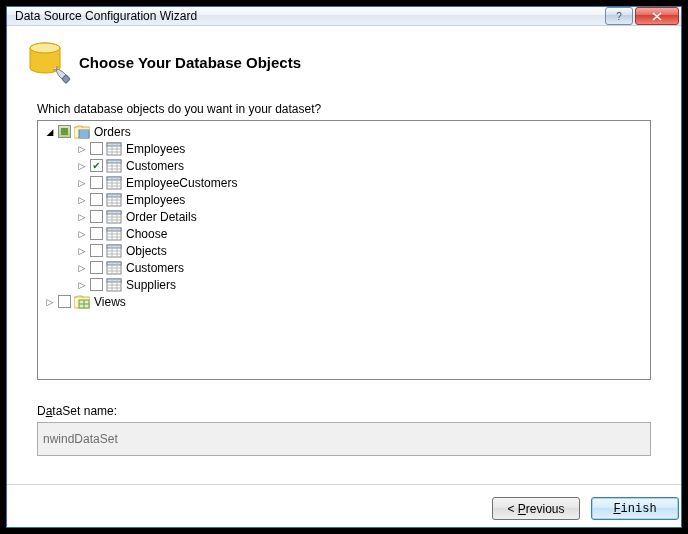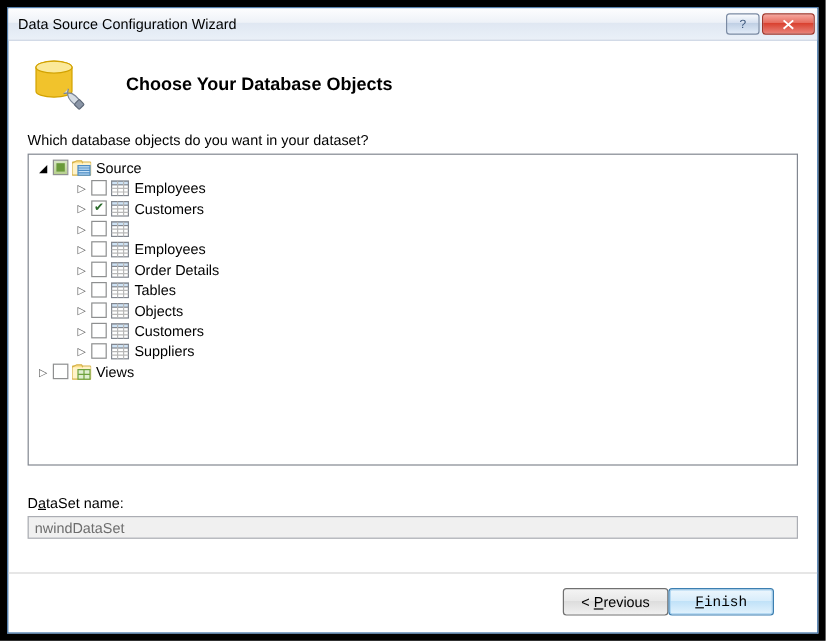--- a/index.html
+++ b/index.html
@@ -55,37 +55,37 @@
     width: 44px;
     background: linear-gradient(#f6a8a0, #e66a5c 45%, #d9402f 46%, #e9847a);
     border-color: #a0362a;
     color: #fff;
     font-weight: bold;
     font-size: 11px;
   }
   .header {
     display: flex;
     align-items: center;
-    gap: 32px;
+    gap: 6px;
     padding: 14px 18px 18px 18px;
   }
   .header-title {
     font-size: 15px;
     font-weight: bold;
     color: #000;
   }
   .db-icon {
     width: 48px;
     height: 44px;
     position: relative;
     flex-shrink: 0;
   }
   .body {
     flex: 1;
-    padding: 0 16px;
+    padding: 0 30px;
     display: flex;
     flex-direction: column;
   }
   .prompt {
     color: #000;
     margin-bottom: 4px;
   }
   .tree-panel {
     border: 1px solid #828790;
     background: #fff;
@@ -147,34 +147,34 @@
   .node-label {
     color: #000;
   }
   .dsname-label {
     margin-top: 24px;
     margin-bottom: 4px;
     color: #000;
   }
   .dsname-input {
     width: 100%;
-    height: 19px;
+    height: 34px;
     border: 1px solid #abadb3;
     background: #f0f0f0;
     color: #6d6d6d;
     padding: 2px 5px;
     font-family: inherit;
     font-size: 12px;
   }
   .footer {
     border-top: 1px solid #d6d6d6;
-    padding: 12px 36px 14px;
+    padding: 12px 2px 14px;
     display: flex;
     justify-content: flex-end;
-    gap: 0;
+    gap: 11px;
     margin-top: 28px;
   }
   .btn {
     min-width: 88px;
     height: 23px;
     border: 1px solid #707070;
     border-radius: 3px;
     background: linear-gradient(#f4f4f4, #e8e8e8 45%, #dcdcdc 46%, #f0f0f0);
     color: #000;
     font-family: inherit;
@@ -236,21 +236,21 @@
               <span class="expander open">◢</span>
               <span class="chk tri"></span>
               <svg class="node-icon" viewBox="0 0 16 14">
                 <rect x="0" y="2" width="16" height="11" rx="1" fill="#fff3c9" stroke="#d6b24a"></rect>
                 <path d="M0 3 l4 -2 h4 l1 2" fill="#fde08a" stroke="#d6b24a"></path>
                 <rect x="5" y="5" width="10" height="8" fill="#c4e0f6" stroke="#4b8bc4"></rect>
                 <line x1="5" y1="7" x2="15" y2="7" stroke="#4b8bc4"></line>
                 <line x1="5" y1="9" x2="15" y2="9" stroke="#4b8bc4"></line>
                 <line x1="5" y1="11" x2="15" y2="11" stroke="#4b8bc4"></line>
               </svg>
-              <span class="node-label">Source</span>
+              <span class="node-label">Orders</span>
             </div>
             <ul id="tables-children">
                 <li>
                   <div class="row indent2">
                     <span class="expander">▷</span>
                     <span class="chk"></span>
                     <svg class="node-icon" viewBox="0 0 16 14">
                       <rect x="1" y="1" width="14" height="12" fill="#fff" stroke="#828790"></rect>
                       <rect x="1" y="1" width="14" height="3" fill="#cfe3f5" stroke="#828790"></rect>
                       <line x1="1" y1="7" x2="15" y2="7" stroke="#b8b8b8"></line>
@@ -281,20 +281,21 @@
                     <span class="expander">▷</span>
                     <span class="chk"></span>
                     <svg class="node-icon" viewBox="0 0 16 14">
                       <rect x="1" y="1" width="14" height="12" fill="#fff" stroke="#828790"></rect>
                       <rect x="1" y="1" width="14" height="3" fill="#cfe3f5" stroke="#828790"></rect>
                       <line x1="1" y1="7" x2="15" y2="7" stroke="#b8b8b8"></line>
                       <line x1="1" y1="10" x2="15" y2="10" stroke="#b8b8b8"></line>
                       <line x1="6" y1="1" x2="6" y2="13" stroke="#b8b8b8"></line>
                       <line x1="11" y1="1" x2="11" y2="13" stroke="#b8b8b8"></line>
                     </svg>
+                    <span class="node-label">EmployeeCustomers</span>
                   </div>
                 </li>
                 <li>
                   <div class="row indent2">
                     <span class="expander">▷</span>
                     <span class="chk"></span>
                     <svg class="node-icon" viewBox="0 0 16 14">
                       <rect x="1" y="1" width="14" height="12" fill="#fff" stroke="#828790"></rect>
                       <rect x="1" y="1" width="14" height="3" fill="#cfe3f5" stroke="#828790"></rect>
                       <line x1="1" y1="7" x2="15" y2="7" stroke="#b8b8b8"></line>
@@ -325,21 +326,21 @@
                     <span class="expander">▷</span>
                     <span class="chk"></span>
                     <svg class="node-icon" viewBox="0 0 16 14">
                       <rect x="1" y="1" width="14" height="12" fill="#fff" stroke="#828790"></rect>
                       <rect x="1" y="1" width="14" height="3" fill="#cfe3f5" stroke="#828790"></rect>
                       <line x1="1" y1="7" x2="15" y2="7" stroke="#b8b8b8"></line>
                       <line x1="1" y1="10" x2="15" y2="10" stroke="#b8b8b8"></line>
                       <line x1="6" y1="1" x2="6" y2="13" stroke="#b8b8b8"></line>
                       <line x1="11" y1="1" x2="11" y2="13" stroke="#b8b8b8"></line>
                     </svg>
-                    <span class="node-label">Tables</span>
+                    <span class="node-label">Choose</span>
                   </div>
                 </li>
                 <li>
                   <div class="row indent2">
                     <span class="expander">▷</span>
                     <span class="chk"></span>
                     <svg class="node-icon" viewBox="0 0 16 14">
                       <rect x="1" y="1" width="14" height="12" fill="#fff" stroke="#828790"></rect>
                       <rect x="1" y="1" width="14" height="3" fill="#cfe3f5" stroke="#828790"></rect>
                       <line x1="1" y1="7" x2="15" y2="7" stroke="#b8b8b8"></line>

